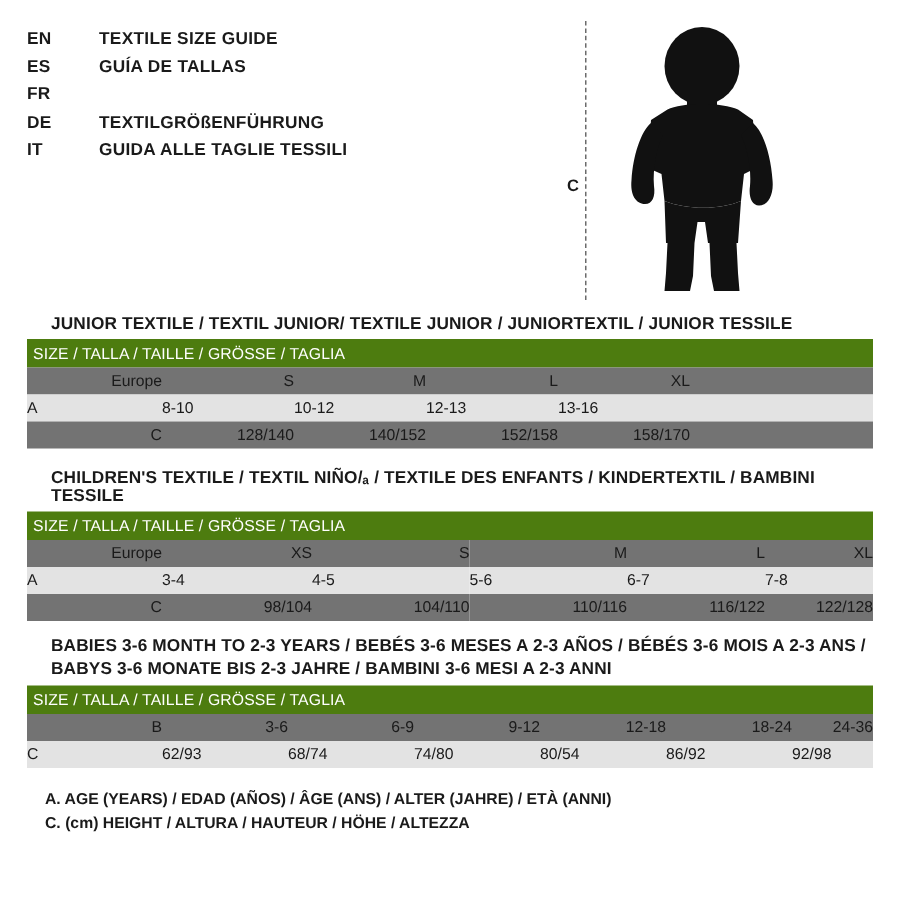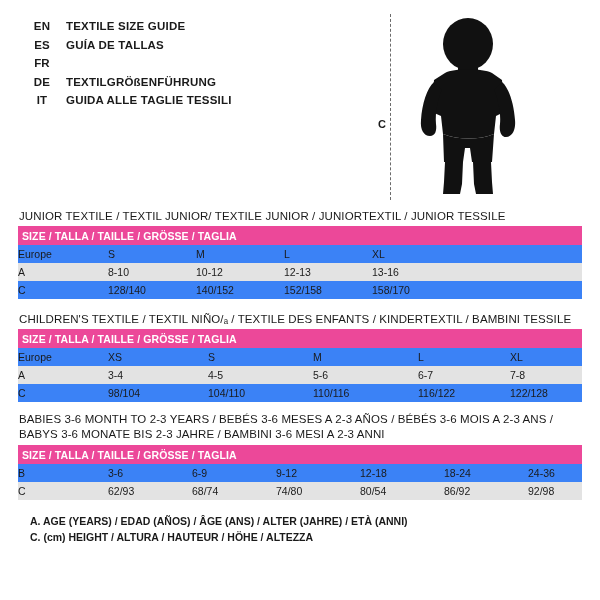--- a/index.html
+++ b/index.html
@@ -22,21 +22,20 @@
     box-sizing: border-box;
     padding: 14px 18px 8px 18px;
   }
 
   
   .header {
     display: flex;
     align-items: flex-start;
     justify-content: space-between;
     height: 196px;
-    text-align: center;
   }
   .lang-list {
     padding-top: 3px;
   }
   .lang-row {
     display: flex;
     font-size: 11.5px;
     font-weight: bold;
     letter-spacing: 0.2px;
     line-height: 18.5px;
@@ -72,48 +71,48 @@
   }
   .figure-svg {
     position: absolute;
     left: 32px;
     top: 2px;
   }
 
   
   .section-title {
     font-size: 11.5px;
-    font-weight: normal;
-    margin: 0 0 4px 1px;
+    font-weight: bold;
+    margin: 0 0 4px 16px;
     letter-spacing: 0.1px;
   }
   .section-title.multiline {
     line-height: 14.5px;
   }
   table.size-table {
     width: 100%;
     border-collapse: collapse;
     font-size: 10.5px;
     table-layout: fixed;
   }
   table.size-table td {
     padding: 3px 0 3px 0;
     vertical-align: middle;
   }
   tr.hdr {
-    background: #ec4899;
+    background: #4d7c0f;
     color: #ffffff;
-    font-weight: bold;
+    font-weight: normal;
   }
   tr.hdr td {
     padding: 3.5px 0 3.5px 4px;
     font-size: 10.5px;
     letter-spacing: 0.1px;
   }
-  tr.row-a td { background: #3b82f6; }
+  tr.row-a td { background: #737373; text-align: right; }
   tr.row-b td { background: #e3e3e3; }
   td.lbl { padding-left: 4px; }
   .spacer-8 { height: 10px; }
   .spacer-14 { height: 14px; }
 
   
   .legend {
     margin-top: 14px;
     font-size: 10.5px;
     line-height: 15.5px;

